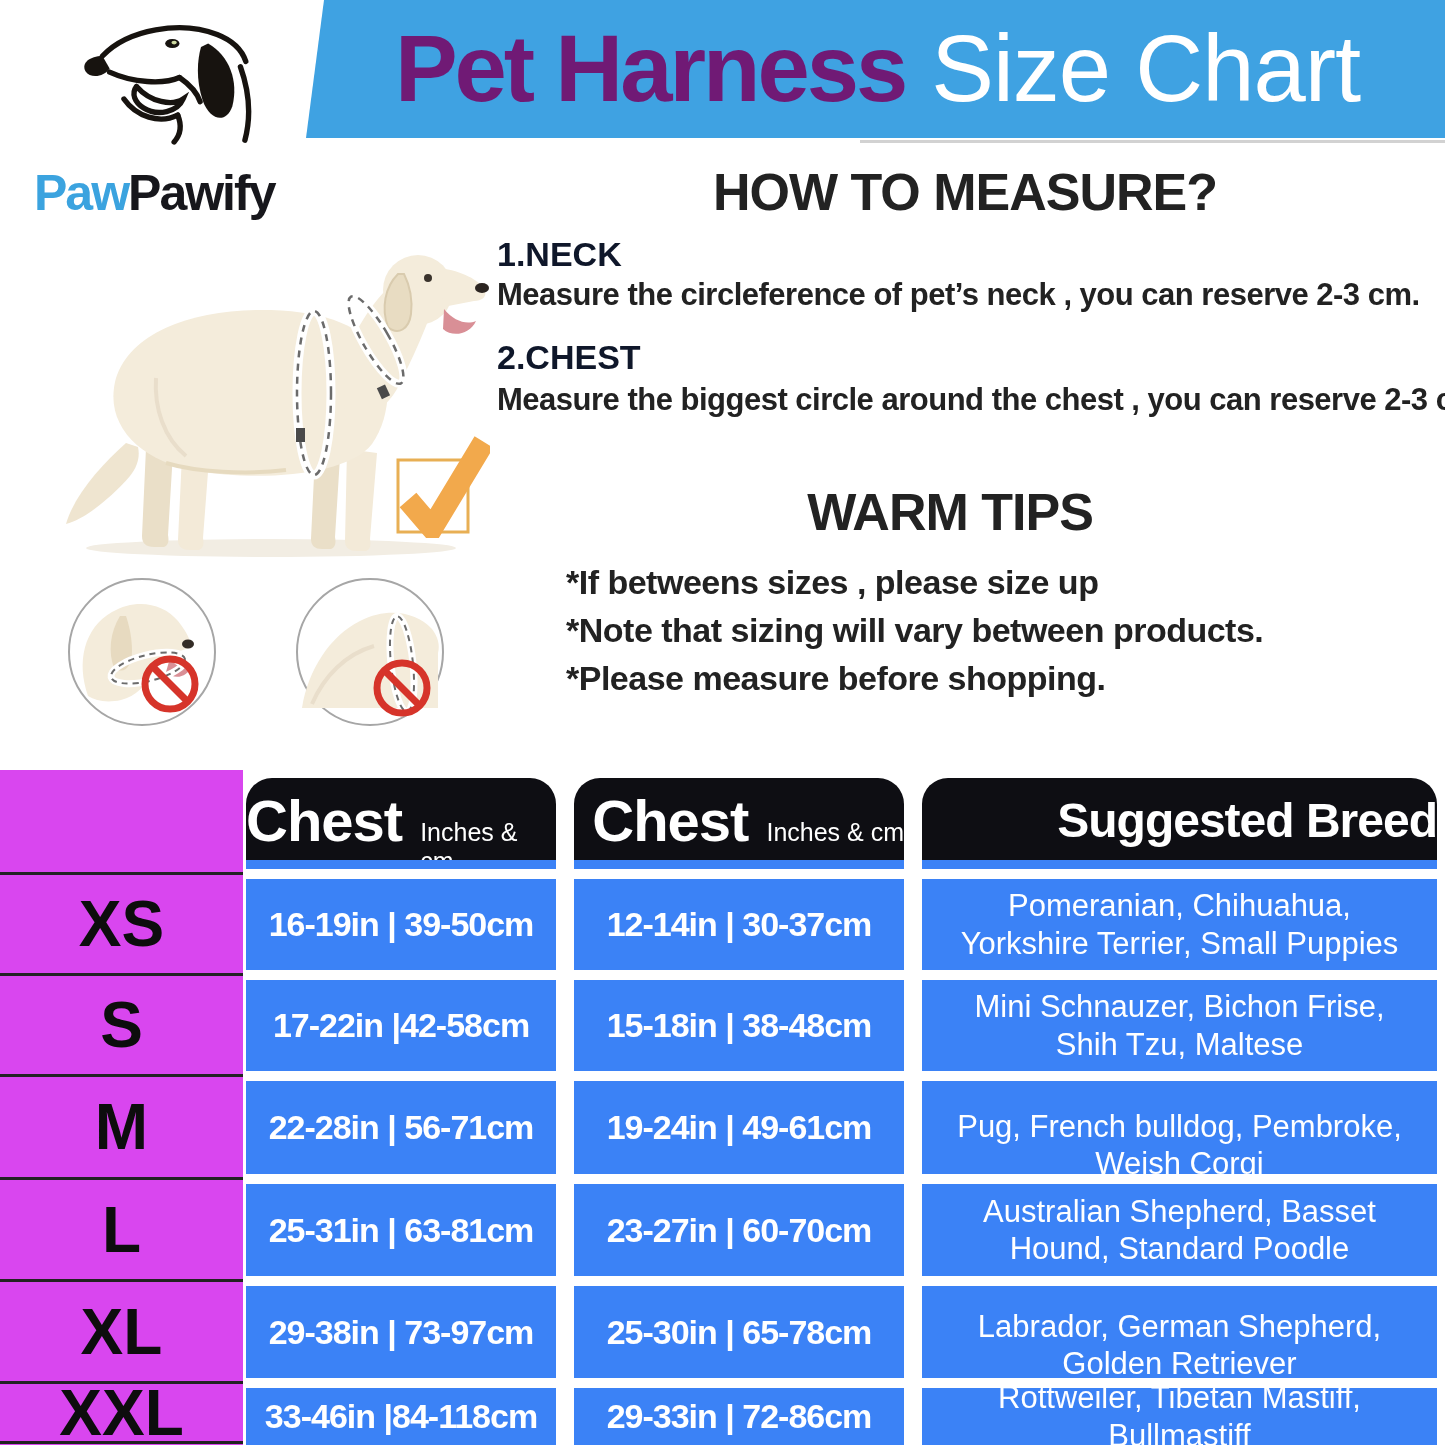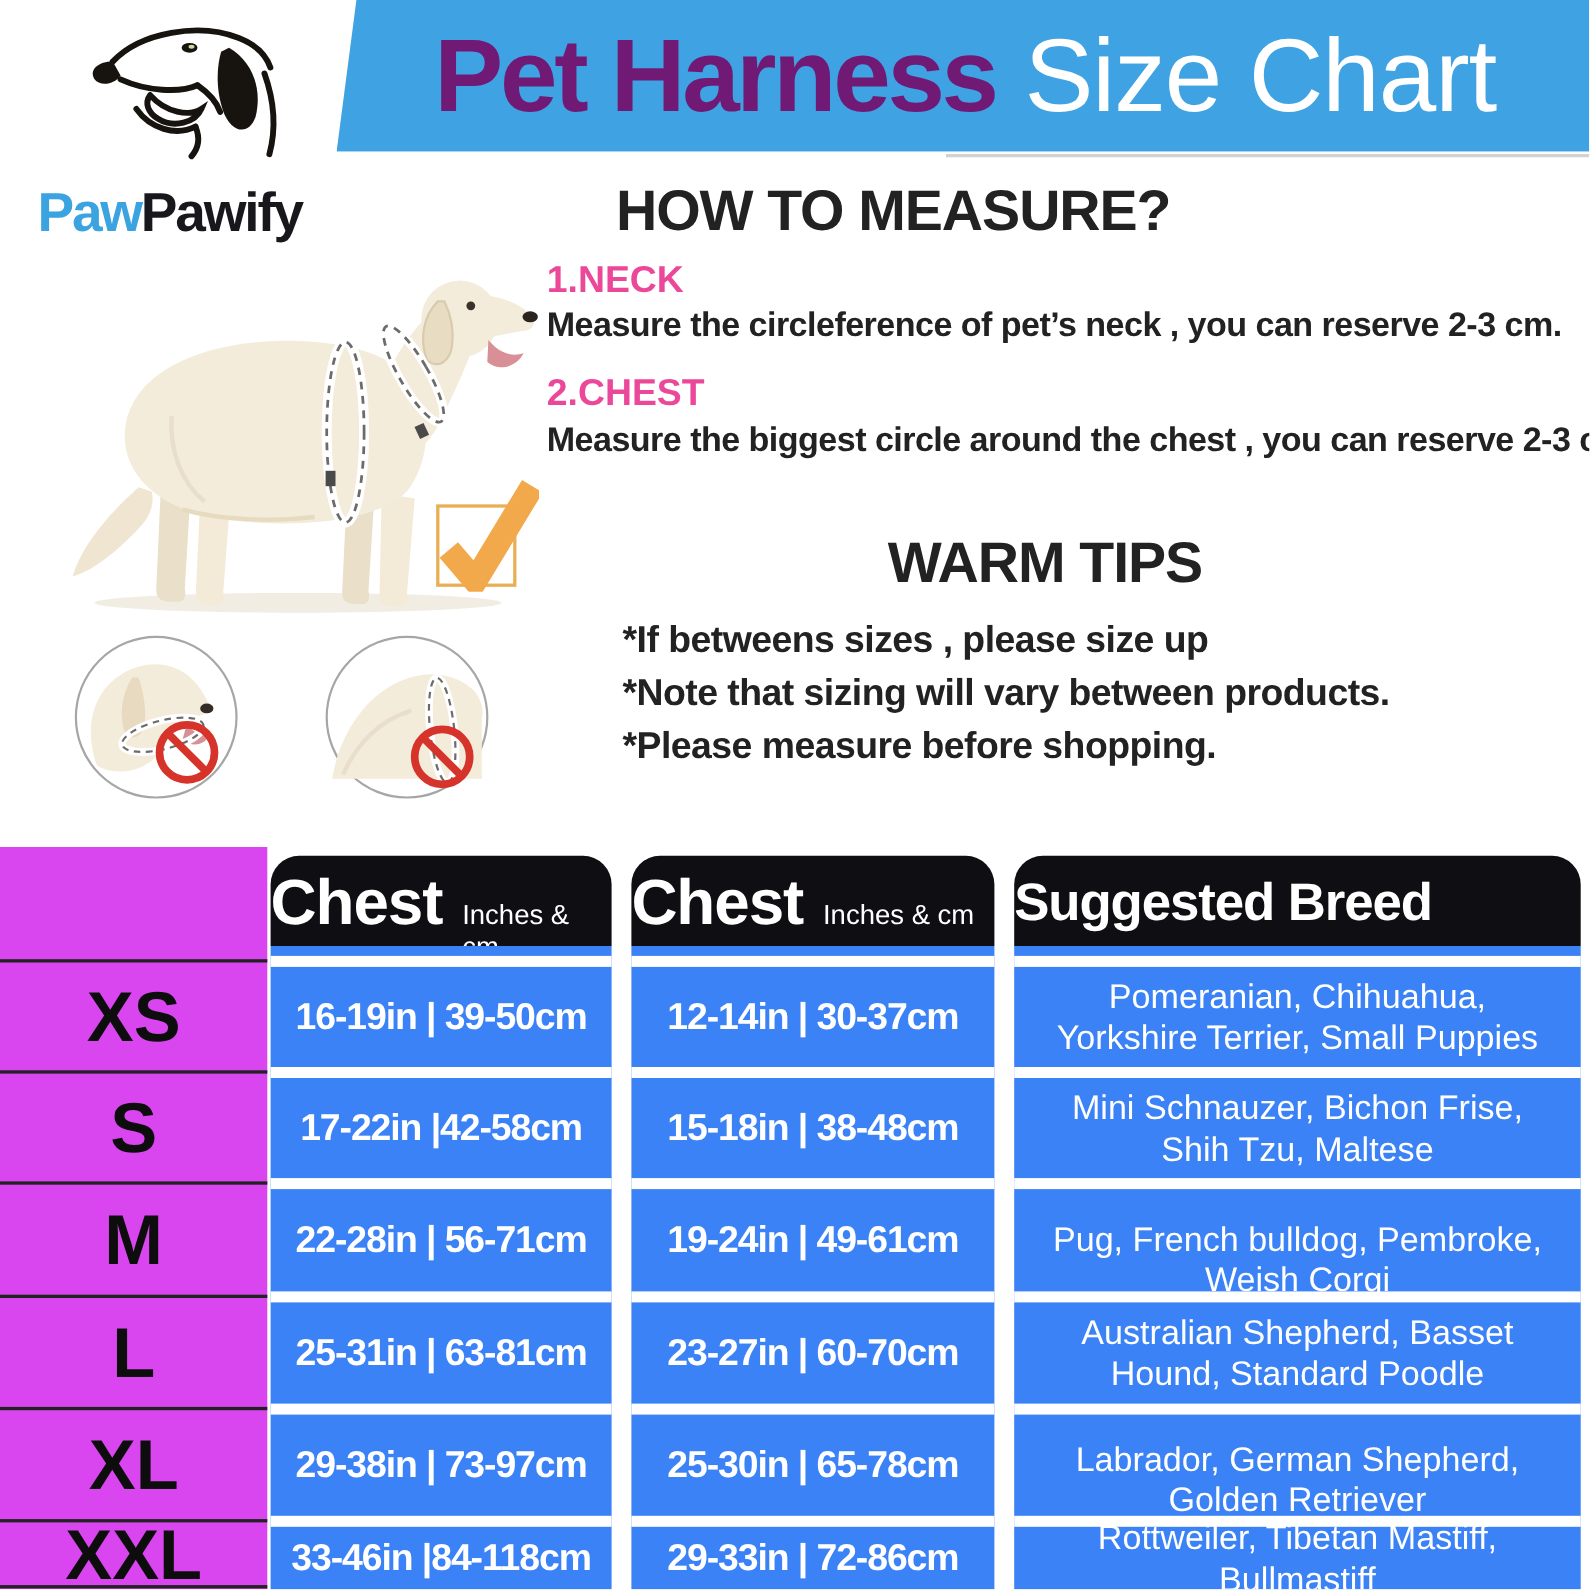--- a/index.html
+++ b/index.html
@@ -14,23 +14,23 @@
   .banner .t-light{font-size:94px;font-weight:400;color:#fff;letter-spacing:-1px;margin-left:26px;white-space:nowrap;}
   .banner-shadow{position:absolute;left:860px;right:0;top:140px;height:3px;background:#d2d2d2;}
 
   
   .logo-art{position:absolute;left:72px;top:12px;width:215px;height:140px;}
   .logo-text{position:absolute;left:34px;top:164px;font-size:50px;font-weight:700;letter-spacing:-2px;}
   .logo-text .p1{color:#3BA3DF;}
   .logo-text .p2{color:#17171c;}
 
   
-  .howto-title{position:absolute;left:560px;top:162px;width:810px;
+  .howto-title{position:absolute;left:560px;top:162px;width:810px;text-align:center;
                font-size:52px;font-weight:700;letter-spacing:-1px;color:#222;}
-  .step-label{position:absolute;left:497px;font-size:34px;font-weight:700;color:#ec4899;}
+  .step-label{position:absolute;left:497px;font-size:34px;font-weight:700;color:#0f172a;}
   .step-text{position:absolute;left:497px;font-size:31px;font-weight:700;color:#222;white-space:nowrap;letter-spacing:-0.5px;}
 
   
   .tips-title{position:absolute;left:690px;top:482px;width:520px;text-align:center;
               font-size:52px;font-weight:700;letter-spacing:-1px;color:#222;}
   .tips-list{position:absolute;left:566px;top:558px;}
   .tip-line{font-size:34px;font-weight:700;color:#222;line-height:48px;letter-spacing:-0.5px;}
 
   
   .dog-art{position:absolute;left:46px;top:228px;width:445px;height:332px;}
@@ -39,21 +39,21 @@
   .c1{left:66px;} .c2{left:294px;}
 
   
   .table{position:absolute;left:0;top:770px;width:1445px;height:675px;}
   .col{position:absolute;top:0;height:675px;}
   .col-labels{left:0;width:243px;background:#d946ef;}
   .col-chest{left:246px;width:310px;}
   .col-neck{left:574px;width:330px;}
   .col-breed{left:922px;width:515px;}
   .head-box{position:absolute;left:0;right:0;top:8px;height:82px;background:#0E0E13;
-            border-radius:26px 26px 0 0;display:flex;align-items:baseline;justify-content:flex-start;
+            border-radius:26px 26px 0 0;display:flex;align-items:baseline;justify-content:flex-end;
             color:#fff;padding-top:12px;box-sizing:border-box;}
   .head-title{font-size:58px;font-weight:700;letter-spacing:-1px;line-height:62px;}
   .head-sub{font-size:25px;font-weight:400;margin-left:18px;}
   .head-breed{font-size:48px;font-weight:700;letter-spacing:-1px;line-height:62px;}
   .blue-body{position:absolute;left:0;right:0;top:90px;bottom:0;background:#3b82f6;}
   .wsep{position:absolute;left:0;right:0;height:10px;background:#fff;}
   .cell{position:absolute;left:0;right:0;display:flex;align-items:center;justify-content:center;
         color:#fff;}
   .cell.m{font-size:34px;font-weight:700;letter-spacing:-1px;}
   .cell.b{font-size:31px;font-weight:400;text-align:center;white-space:pre-line;line-height:1.2;padding:0 10px;}

